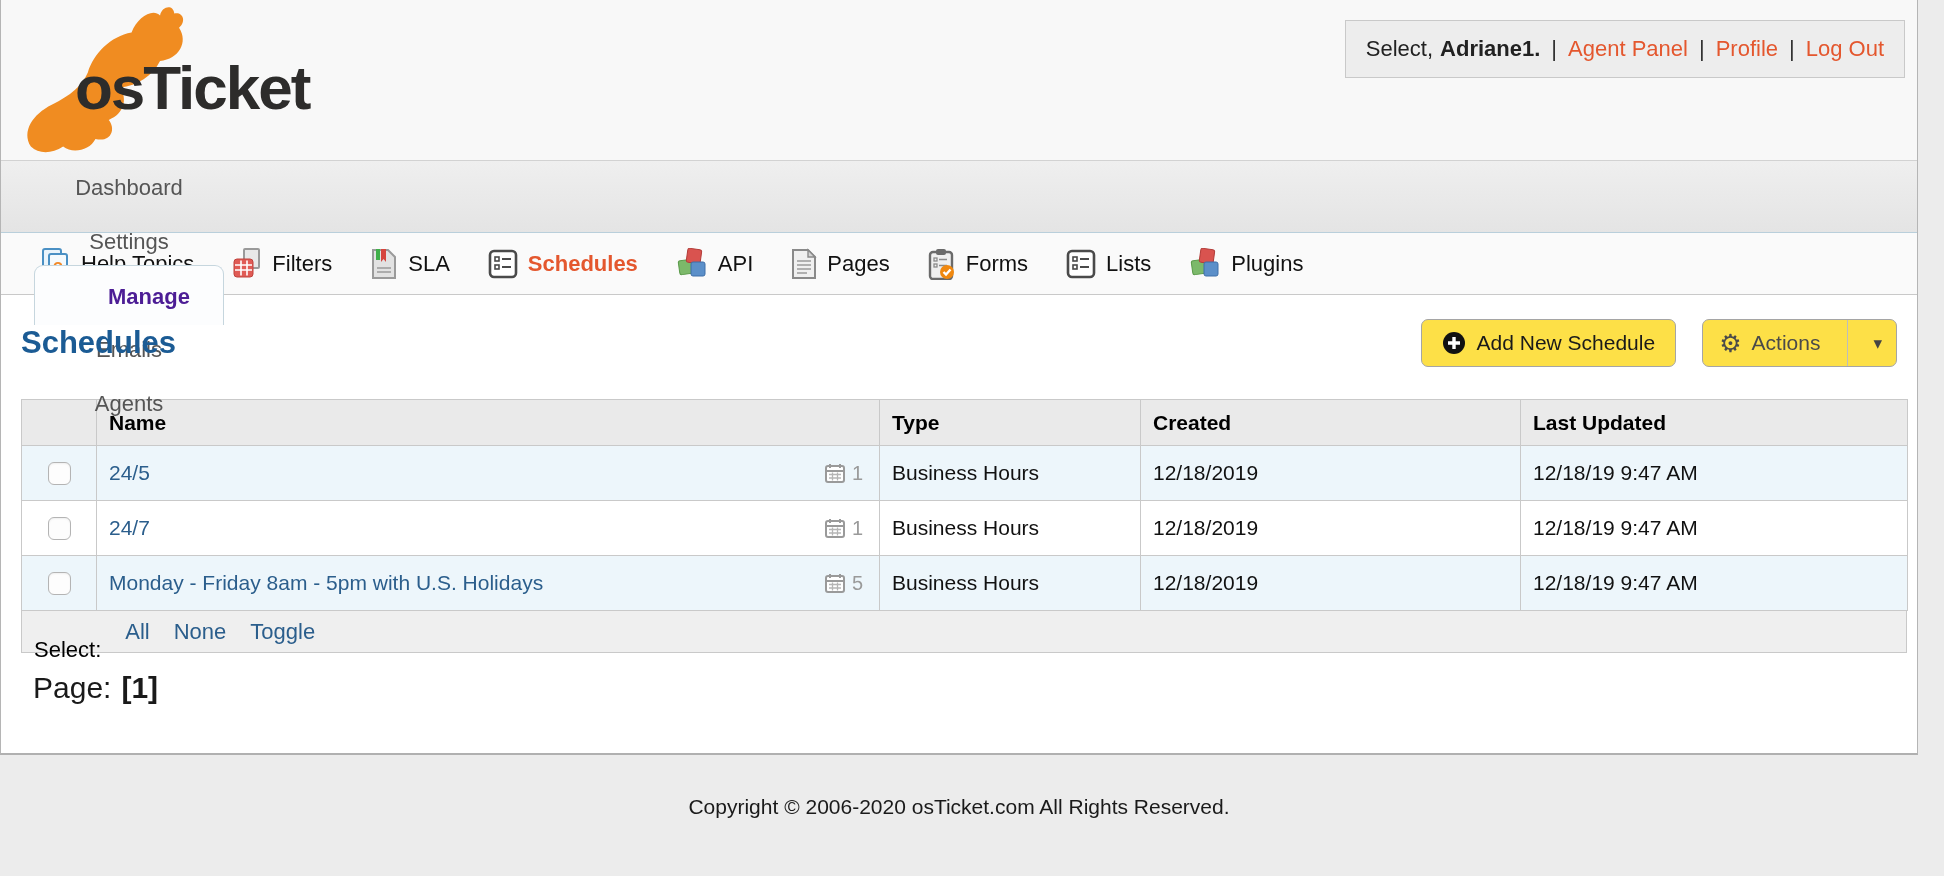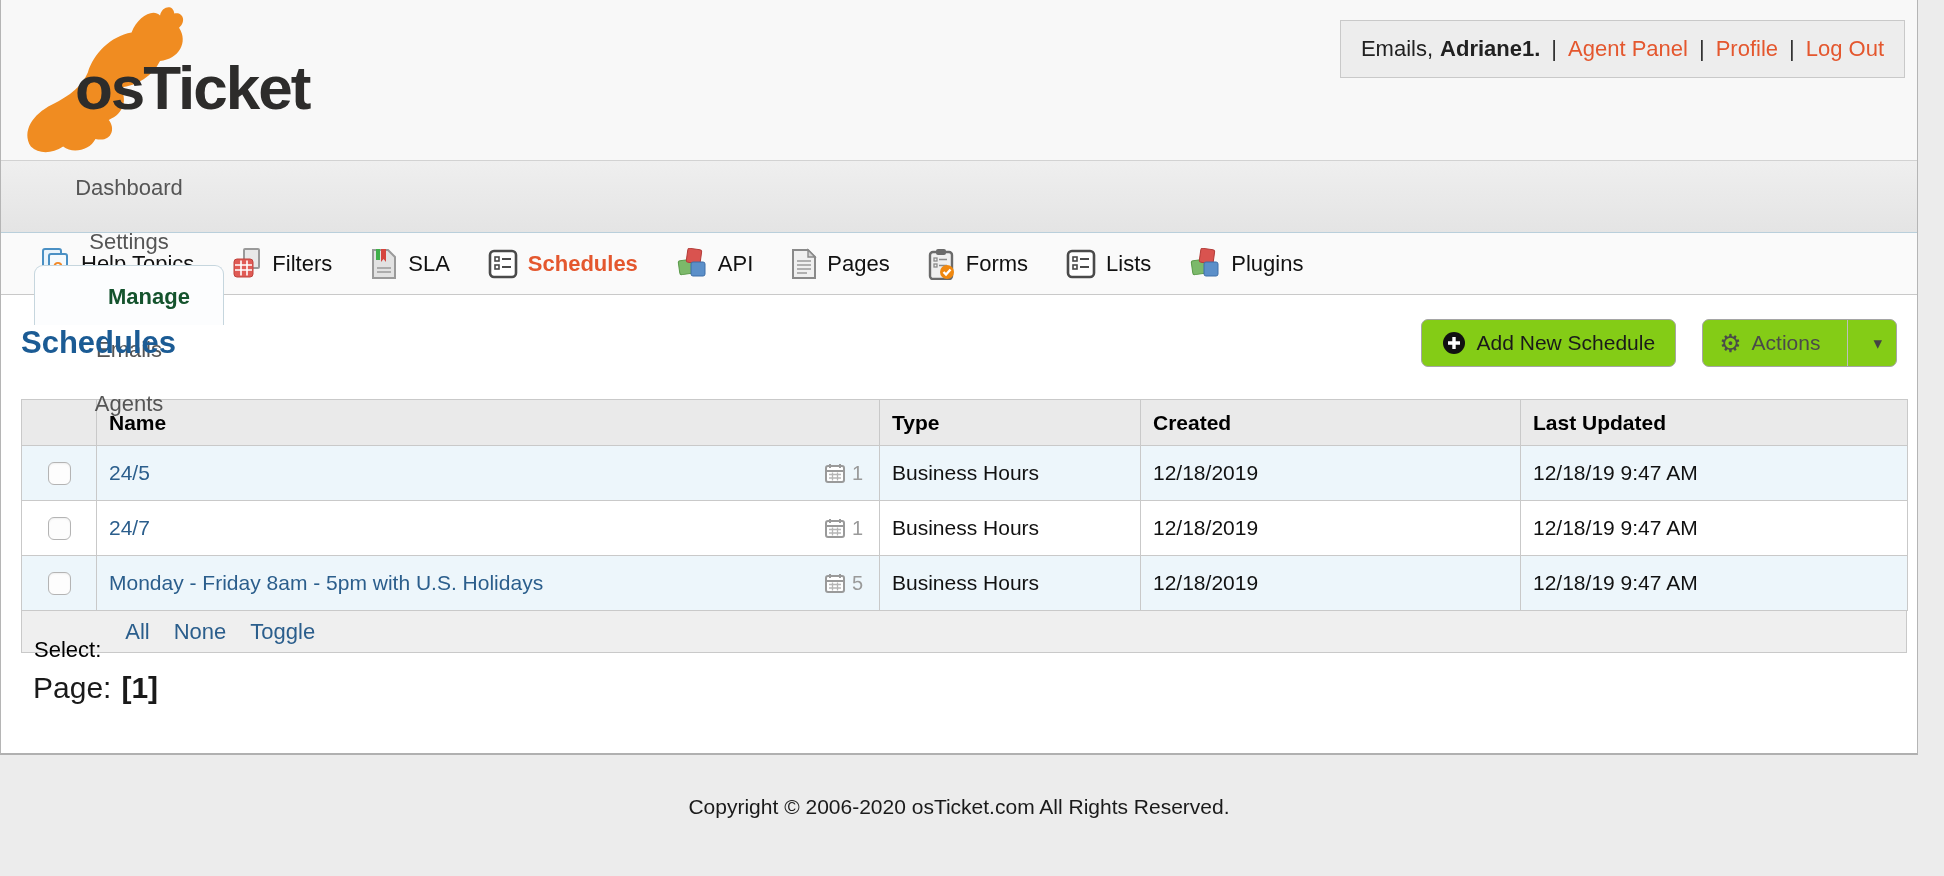--- a/index.html
+++ b/index.html
@@ -41,42 +41,42 @@
     height:73px; background:linear-gradient(#efefef,#e4e4e4);
     border-top:1px solid #d2d2d2; border-bottom:1px solid #b9cfdb;
     display:flex; padding-left:24px;flex-direction:column;
   }
   .tab {
     width:208px; text-align:center; font-size:22px; color:#555;
     line-height:54px; cursor:pointer;
   }
   .tab.active {
     background:#fcfdfe; border:1px solid #c6d6de; border-bottom:none;
-    border-radius:9px 9px 0 0; color:#14532d; font-weight:bold;
+    border-radius:9px 9px 0 0; color:#4c1d95; font-weight:bold;
     height:60px; margin-top:-4px; margin-bottom:-2px; line-height:62px;
     position:relative; z-index:2; width:190px; margin-left:9px; margin-right:9px;padding-left:40px;
   }
 
   
   .subnav {
     height:62px; background:#fafafa; border-bottom:1px solid #c9c9c9;
     display:flex; align-items:center; padding-left:40px; gap:38px;
   }
   .subnav-item { display:flex; align-items:center; gap:10px; font-size:22px; color:#111; cursor:pointer; white-space:nowrap; }
   .subnav-item.active .subnav-label { color:#e4572e; font-weight:bold; }
   .subnav-item svg { display:block; }
 
   
   .content { background:#fff; padding:24px 20px 48px 20px; }
   .heading-row { display:flex; justify-content:space-between; align-items:center; }
   .page-title { font-size:31px; font-weight:bold; color:#1b5b94; }
   .btn-group { display:flex; gap:26px; align-items:center; }
   .btn {
     display:flex; align-items:center; gap:11px; height:48px;
-    border:1px solid #a5a5a5; border-radius:7px; background:#84cc16;
+    border:1px solid #a5a5a5; border-radius:7px; background:#fde047;
     font-family:"Liberation Sans", sans-serif; font-size:21px; color:#1a1a1a;
     padding:0 20px; cursor:pointer;
   }
   .btn.split { padding:0; color:#4a4a4a; }
   .btn.split .seg-main { display:flex; align-items:center; gap:10px; padding:0 16px; height:100%; }
   .btn.split .seg-divider { width:1px; background:#bdbdbd; height:46px; }
   .btn.split .seg-arrow { padding:0 14px; font-size:17px; color:#444; height:100%; display:flex; align-items:center; }
   .gear-glyph { font-family:"DejaVu Sans", sans-serif; font-size:25px; color:#4a4a4a; line-height:1; }
   .arrow-glyph { font-family:"DejaVu Sans", sans-serif; }
 
@@ -120,21 +120,21 @@
 <div id="page">
 
   <div class="topbar">
     <div class="logo">
       <svg class="logo-kangaroo" width="235" height="152" viewBox="0 0 230 160">
         <path d="M8 150 C-2 134 10 116 30 106 C50 96 62 86 68 72 C74 52 92 34 114 30 C120 14 136 4 144 12 C146 2 158 0 159 10 C168 8 172 18 164 25 C174 40 164 58 144 60 C136 76 120 86 102 88 C110 100 106 116 90 122 C98 132 92 146 76 142 C70 154 52 158 42 150 C30 158 16 158 8 150 Z" fill="#f08c21"></path>
       </svg>
       <span class="logo-text">osTicket</span>
     </div>
     <div class="welcome-box">
-      <span>Emails,</span>
+      <span>Select,</span>
       <span class="uname">Adriane1.</span>
       <span class="pipe">|</span>
       <a>Agent Panel</a>
       <span class="pipe">|</span>
       <a>Profile</a>
       <span class="pipe">|</span>
       <a>Log Out</a>
     </div>
   </div>
 

